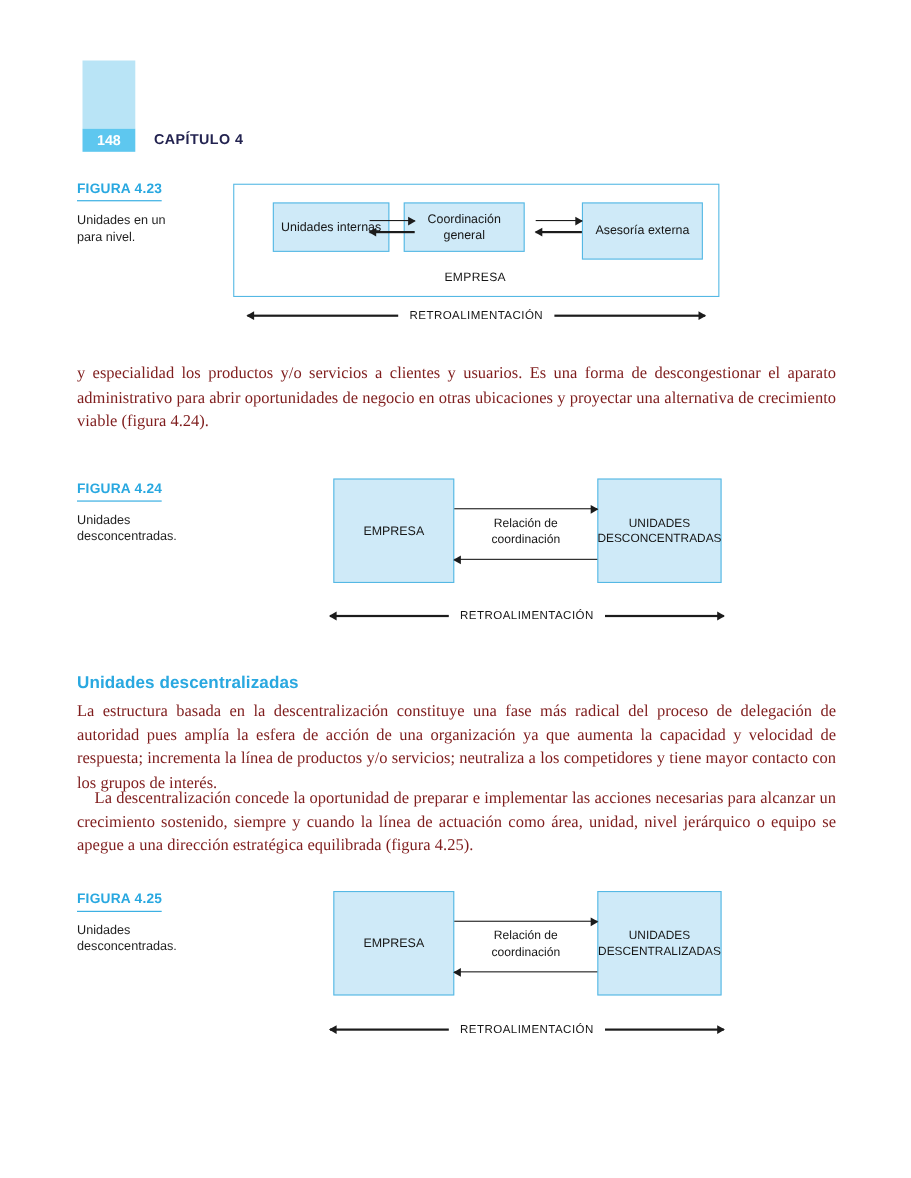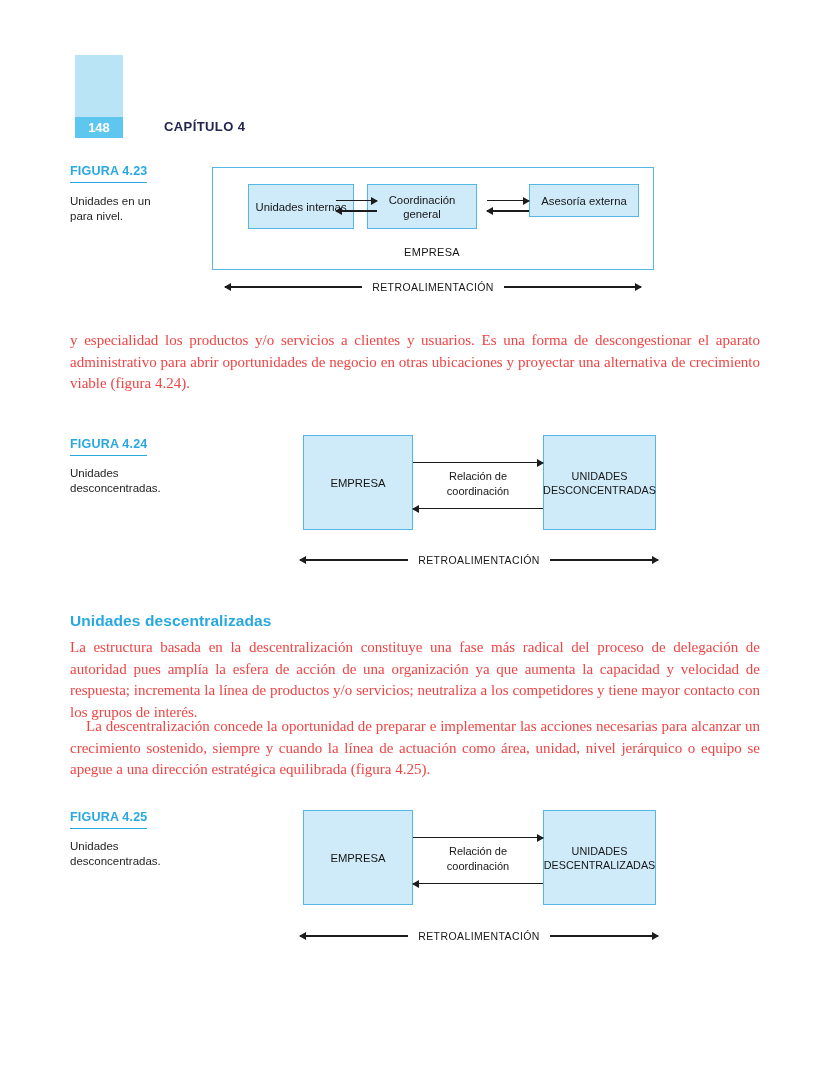--- a/index.html
+++ b/index.html
@@ -7,21 +7,21 @@
     position:relative; width:828px; height:1071px; background:#fff;
     font-family:"Liberation Sans", sans-serif; overflow:hidden; margin:0 auto;
   }
 
   
   .tab-light { position:absolute; left:75px; top:55px; width:48px; height:62px; background:#b9e4f6; }
   .tab-number {
     position:absolute; left:75px; top:117px; width:48px; height:21px; background:#5ec7ef;
     color:#fff; font-weight:bold; font-size:13px; display:flex; align-items:center; justify-content:center;
   }
-  .chapter { position:absolute; left:140px; top:119px; font-weight:bold; font-size:13px; letter-spacing:0.4px; color:#232350;margin-left:24px; }
+  .chapter { position:absolute; left:140px; top:119px; font-weight:bold; font-size:13px; letter-spacing:0.4px; color:#232350; }
 
   
   .fig-label {
     position:absolute; color:#29a8e0; font-weight:bold; font-size:12.5px;
     border-bottom:1.5px solid #29a8e0; padding-bottom:4px; letter-spacing:0.2px;
   }
   .fig-caption { position:absolute; font-size:11.5px; line-height:15px; color:#1e1e1e; }
 
   
   .outer-rect { position:absolute; border:1px solid #55b8e4; background:#fff; }
@@ -47,21 +47,21 @@
 
   .retro { position:absolute; display:flex; align-items:center; height:14px;justify-content:space-between; }
   .retro .rel-line { flex:1; }
   .retro-label { font-size:10.5px; letter-spacing:0.4px; padding:0 10px; color:#161616; white-space:nowrap; }
 
   .relation-label { position:absolute; text-align:center; font-size:11px; line-height:15px; color:#161616; }
 
   
   .para {
     position:absolute; font-family:"Liberation Serif", serif; font-size:15px;
-    line-height:21.5px; text-align:justify; color:#ef4444;
+    line-height:21.5px; text-align:justify; color:#7f1d1d;
   }
   .indent { text-indent:16px; }
   .heading { position:absolute; color:#29a8e0; font-weight:bold; font-size:15.5px; letter-spacing:0.1px; }
 
   .footer { position:absolute; left:0; top:991px; width:828px; text-align:center; font-size:17px; color:#111; }
 </style>
 </head>
 <body>
 
 <div class="page">
@@ -69,21 +69,21 @@
   <div class="tab-light"></div>
   <div class="tab-number">148</div>
   <div class="chapter">CAPÍTULO 4</div>
 
   <div class="fig-label" style="left:70px; top:164px;">FIGURA 4.23</div>
   <div class="fig-caption" style="left:70px; top:194px; width:95px;">Unidades en un para nivel.</div>
 
   <div class="outer-rect" style="left:212px; top:167px; width:440px; height:101px;"></div>
   <div class="bluebox" style="left:230px; top:184px; width:106px; height:45px;margin-left:18px;">Unidades internas</div>
   <div class="bluebox" style="left:367px; top:184px; width:110px; height:45px;">Coordinación general</div>
-  <div class="bluebox" style="left:529px; top:184px; width:110px; height:33px;">Asesoría externa</div>
+  <div class="bluebox" style="left:529px; top:184px; width:110px; height:52px;">Asesoría externa</div>
 
   <div class="duplex" style="left:336px; top:200px; width:41px;">
     <div class="rel-line ah-r"></div>
     <div class="rel-line ah-l"></div>
   </div>
   <div class="duplex" style="left:487px; top:200px; width:42px;">
     <div class="rel-line ah-r"></div>
     <div class="rel-line ah-l"></div>
   </div>
 

